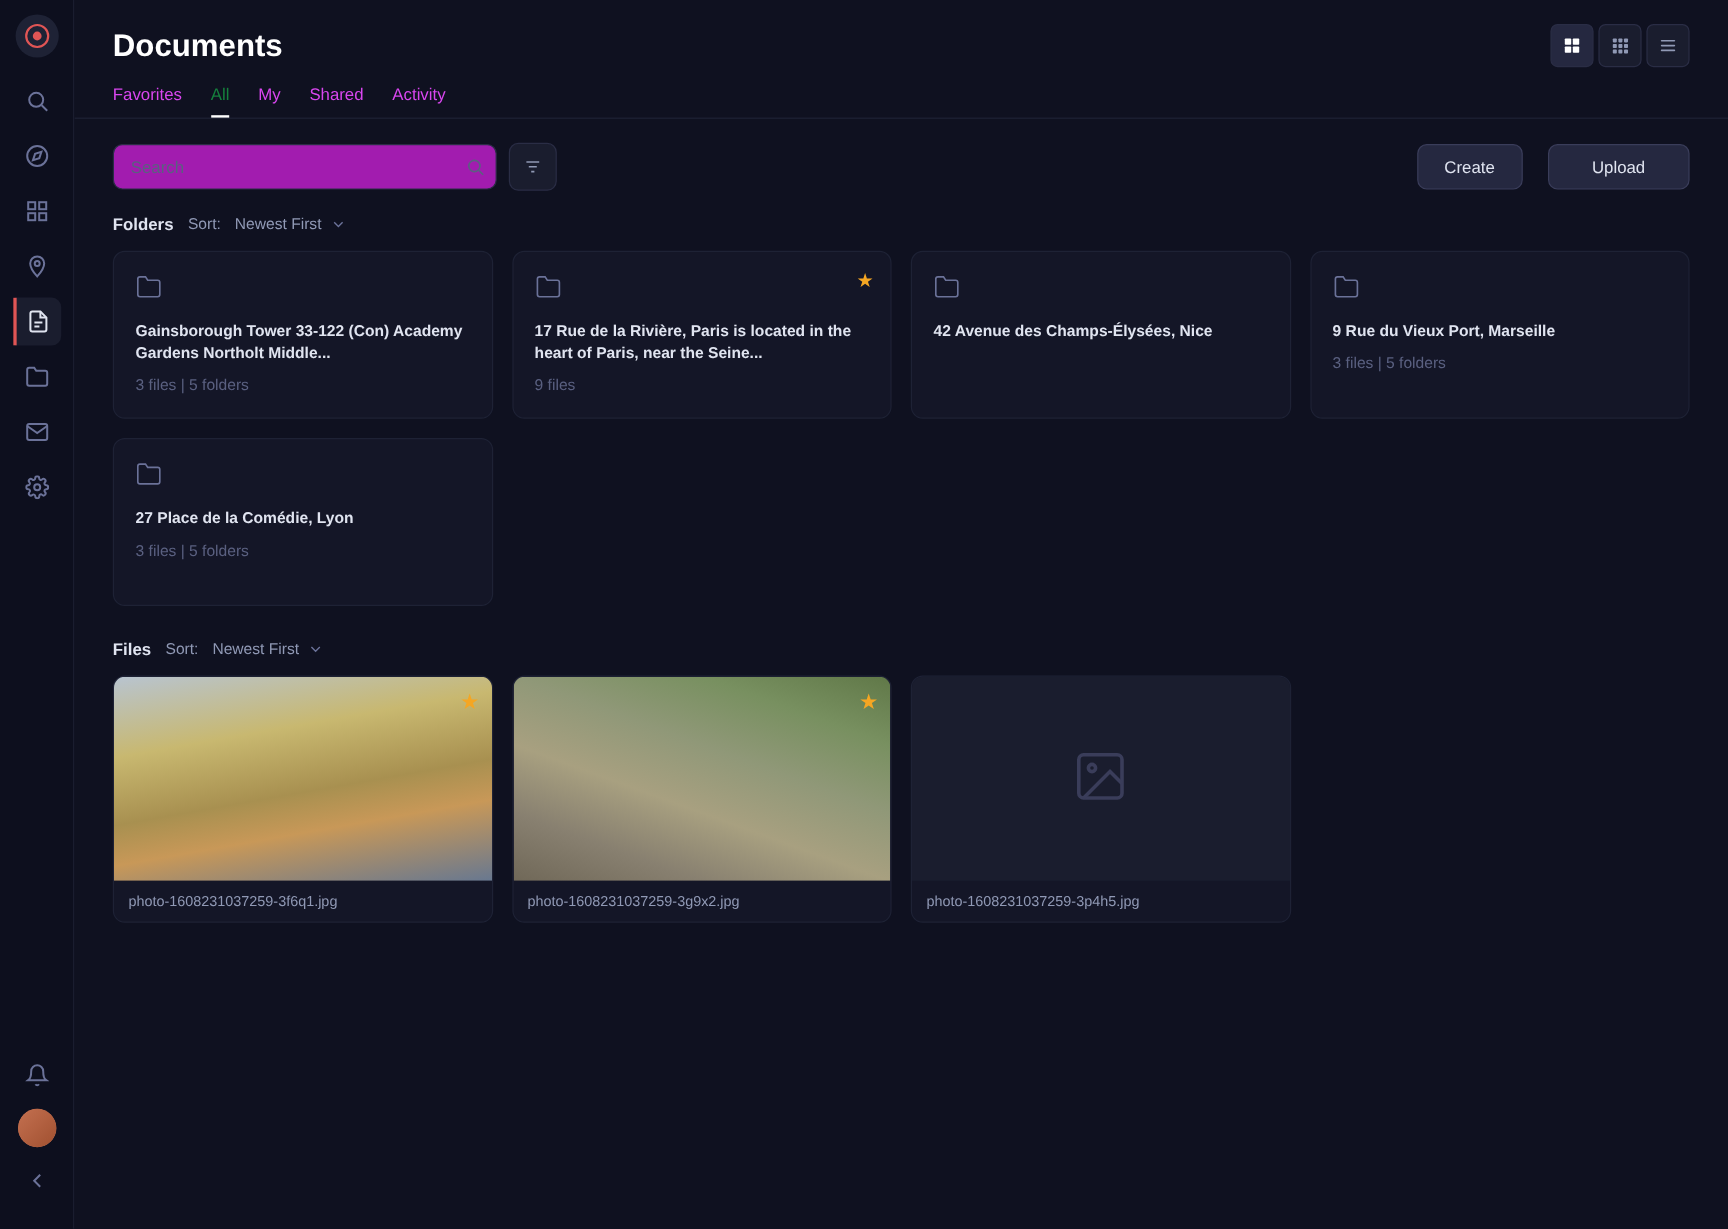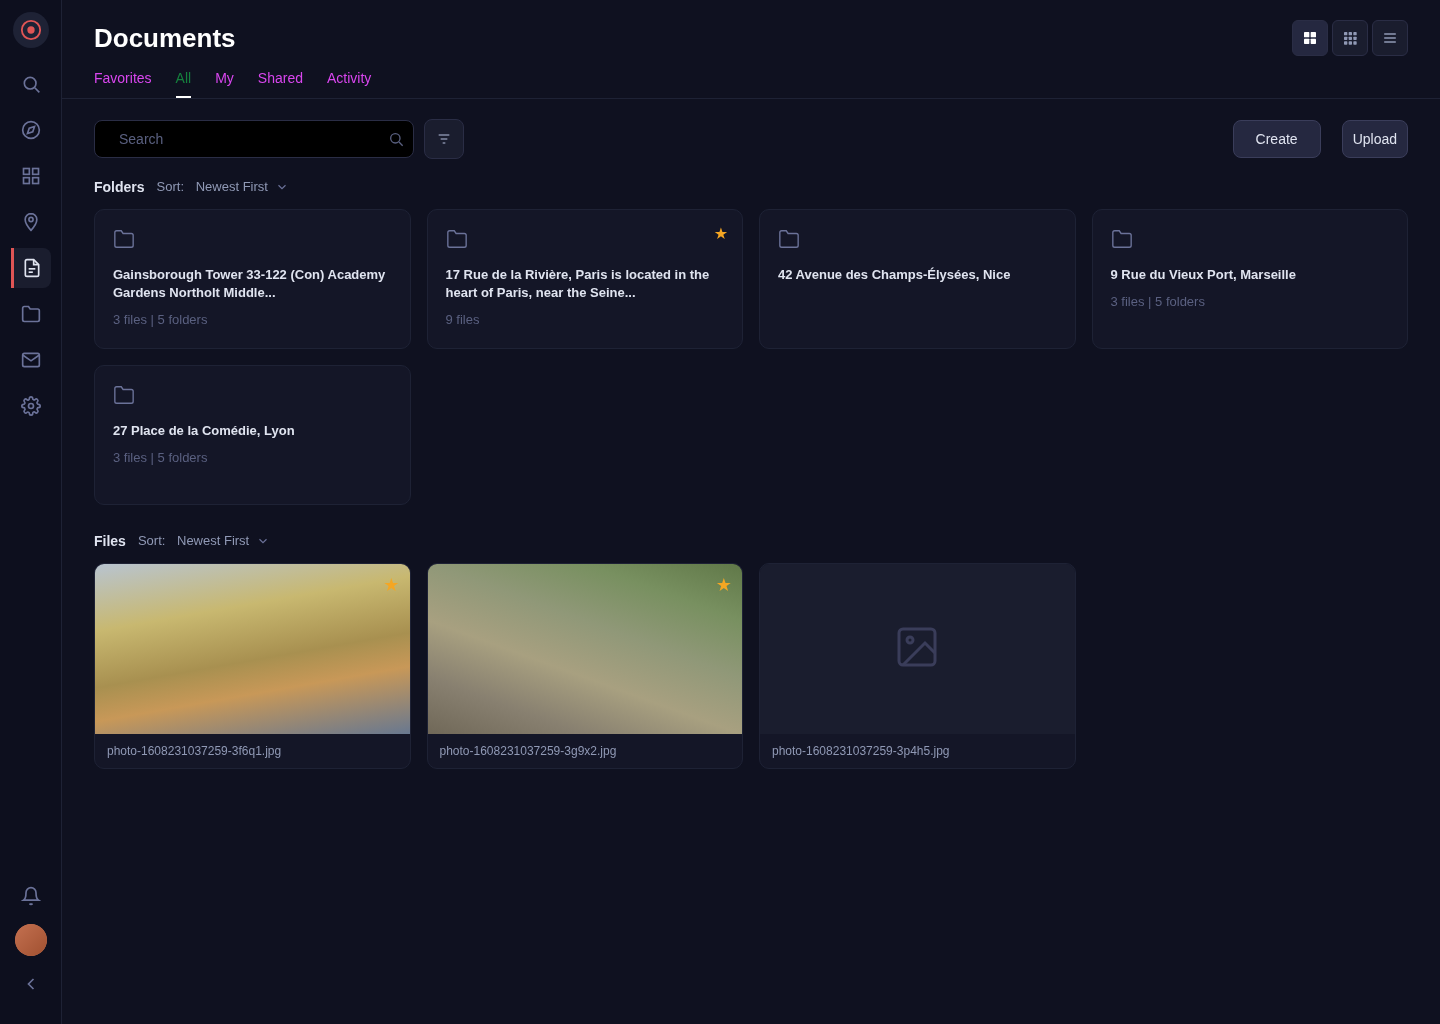--- a/index.html
+++ b/index.html
@@ -149,24 +149,24 @@
       align-items: center;
       gap: 10px;
       margin-bottom: 20px;
     }
     .search-input-wrap {
       position: relative;
       width: 320px;
     }
     .search-input {
       width: 100%;
-      background: #000000;
+      background: #a21caf;
       border: 1px solid #2a2d45;
       border-radius: 8px;
-      padding: 10px 40px 10px 24px;
+      padding: 10px 40px 10px 14px;
       color: #e0e4f0;
       font-size: 14px;
       outline: none;
     }
     .search-input::placeholder { color: #5a6080; }
     .search-icon-btn {
       position: absolute;
       right: 10px;
       top: 50%;
       transform: translateY(-50%);
@@ -198,21 +198,21 @@
       border-radius: 8px;
       padding: 10px 22px;
       font-size: 14px;
       cursor: pointer;
     }
     .btn-upload {
       background: #252840;
       border: 1px solid #3a3d5a;
       color: #e0e4f0;
       border-radius: 8px;
-      padding: 10px 10px;
+      padding: 10px 36px;
       font-size: 14px;
       cursor: pointer;
     }
 
     
     .section-header {
       display: flex;
       align-items: flex-start;
       gap: 12px;
       margin-bottom: 14px;

